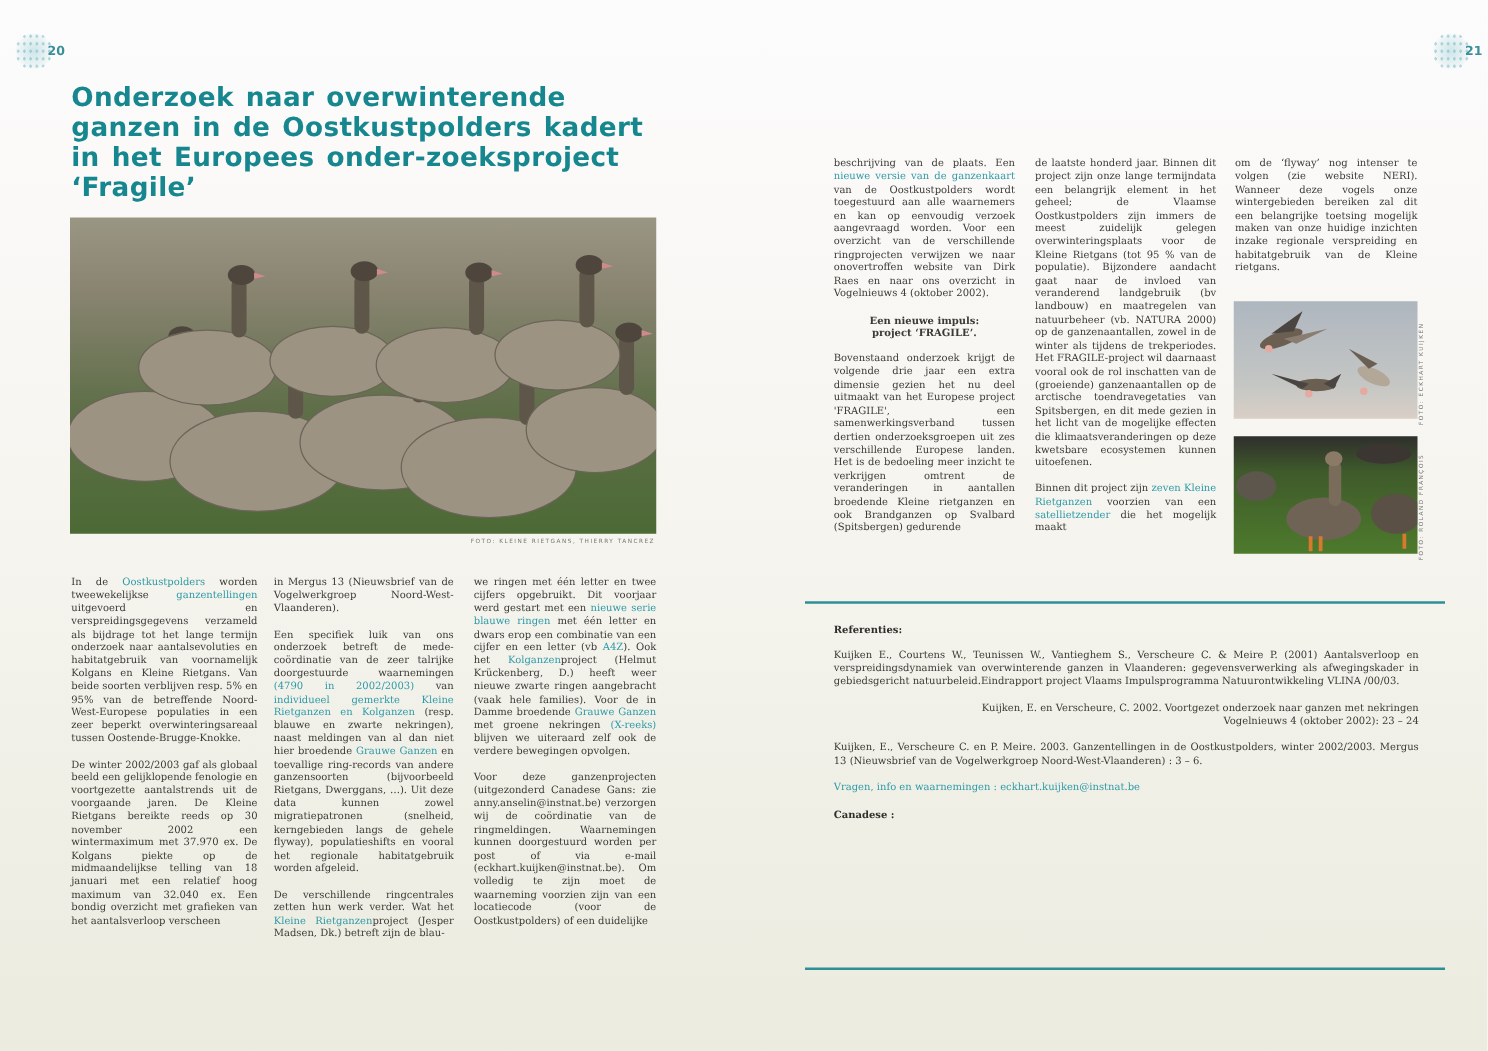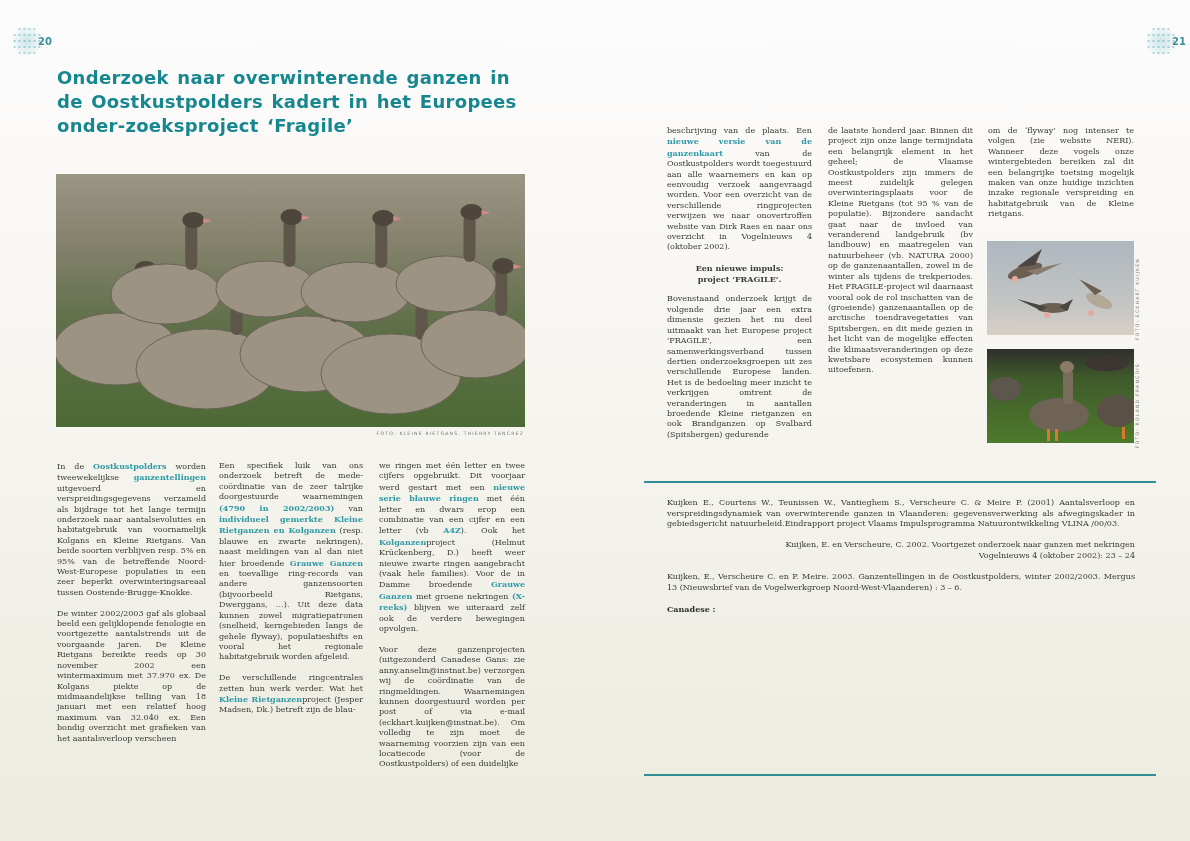--- a/index.html
+++ b/index.html
@@ -9,30 +9,30 @@
   .pagenum{position:absolute;width:30px;height:30px;border-radius:50%;
     font-family:"DejaVu Sans",sans-serif;font-size:10px;color:#3a8f9b;
     display:flex;align-items:center;justify-content:center;
     background:radial-gradient(circle,rgba(120,190,200,.35) 0%,rgba(120,190,200,.12) 55%,rgba(255,255,255,0) 72%);}
   .pagenum::before{content:"";position:absolute;inset:0;border-radius:50%;
     background-image:radial-gradient(#5aa9b5 1px,transparent 1.2px);background-size:5px 6px;opacity:.45;}
   .pagenum span{position:relative;font-weight:bold;margin-left:36px;}
   #pn-left{left:12px;top:26px;}
   #pn-right{left:1146px;top:26px;}
   h1{position:absolute;left:57px;top:66px;width:470px;margin:0;
-    font-family:"DejaVu Sans",sans-serif;font-size:18px;line-height:24px;
+    font-family:"DejaVu Sans",sans-serif;font-size:21px;line-height:24px;
     color:#17878f;font-weight:bold;letter-spacing:.3px;word-spacing:2px;}
   .photo{position:absolute;overflow:hidden;}
   #main-photo{left:56px;top:174px;width:469px;height:253px;
     background:linear-gradient(180deg,#9a9684 0%,#87836f 25%,#5f6f49 60%,#4c6a35 100%);}
   .caption{position:absolute;font-family:"DejaVu Sans",sans-serif;font-size:4.6px;letter-spacing:1.2px;color:#777;text-transform:uppercase;}
   #main-caption{right:666px;top:431px;}
   .col{position:absolute;font-size:8px;line-height:10.4px;text-align:justify;hyphens:manual;}
   .col p{margin:0 0 10.4px 0;}
-  .link{color:#2f9aa6;font-weight:bold;}
+  .link{color:#2f9aa6;}
   .subhead{text-align:center;font-weight:bold;margin:0 0 10.4px 0;}
   #c1{left:57px;top:461px;width:149px;}
   #c2{left:219px;top:461px;width:144px;}
   #c3{left:379px;top:461px;width:146px;}
   #c4{left:667px;top:126px;width:145px;}
   #c5{left:828px;top:126px;width:145px;}
   #c6{left:988px;top:126px;width:146px;}
   #photo-flying{left:987px;top:241px;width:147px;height:94px;
     background:linear-gradient(180deg,#aeb6bf 0%,#c4c6c4 70%,#d9cfc6 100%);}
   #photo-grazing{left:987px;top:349px;width:147px;height:94px;
@@ -103,37 +103,39 @@
       </g>
   </svg>
 </div>
 <div class="caption" id="main-caption">FOTO: KLEINE RIETGANS, THIERRY TANCREZ</div>
 
 <div class="col" id="c1">
   <p><span>In de </span><span class="link">Oostkustpolders</span><span> worden tweewekelijkse </span><span class="link">ganzentellingen</span><span> uitgevoerd en verspreidingsgegevens verzameld als bijdrage tot het lange termijn onderzoek naar aantalsevoluties en habitatgebruik van voornamelijk Kolgans en Kleine Rietgans. Van beide soorten verblijven resp. 5% en 95% van de betreffende Noord-West-Europese populaties in een zeer beperkt overwinteringsareaal tussen Oostende-Brugge-Knokke.</span></p>
   <p><span>De winter 2002/2003 gaf als globaal beeld een gelijklopende fenologie en voortgezette aantalstrends uit de voorgaande jaren. De Kleine Rietgans bereikte reeds op 30 november 2002 een wintermaximum met 37.970 ex. De Kolgans piekte op de midmaandelijkse telling van 18 januari met een relatief hoog maximum van 32.040 ex. Een bondig overzicht met grafieken van het aantalsverloop verscheen</span></p>
 </div>
 <div class="col" id="c2">
+  <p><span>in Mergus 13 (Nieuwsbrief van de Vogelwerkgroep Noord-West-Vlaanderen).</span></p>
   <p><span>Een specifiek luik van ons onderzoek betreft de mede-coördinatie van de zeer talrijke doorgestuurde waarnemingen </span><span class="link">(4790 in 2002/2003)</span><span> van </span><span class="link">individueel gemerkte Kleine Rietganzen en Kolganzen</span><span> (resp. blauwe en zwarte nekringen), naast meldingen van al dan niet hier broedende </span><span class="link">Grauwe Ganzen</span><span> en toevallige ring-records van andere ganzensoorten (bijvoorbeeld Rietgans, Dwerggans, …). Uit deze data kunnen zowel migratiepatronen (snelheid, kerngebieden langs de gehele flyway), populatieshifts en vooral het regionale habitatgebruik worden afgeleid.</span></p>
   <p><span>De verschillende ringcentrales zetten hun werk verder. Wat het </span><span class="link">Kleine Rietganzen</span><span>project (Jesper Madsen, Dk.) betreft zijn de blau-</span></p>
 </div>
 <div class="col" id="c3">
   <p><span>we ringen met één letter en twee cijfers opgebruikt. Dit voorjaar werd gestart met een </span><span class="link">nieuwe serie blauwe ringen</span><span>  met één letter en dwars erop een combinatie van een cijfer en een letter (vb </span><span class="link">A4Z</span><span>). Ook het </span><span class="link">Kolganzen</span><span>project (Helmut Krückenberg, D.) heeft weer nieuwe zwarte ringen aangebracht (vaak hele families). Voor de in Damme broedende </span><span class="link">Grauwe Ganzen</span><span> met groene nekringen </span><span class="link">(X-reeks)</span><span> blijven we uiteraard zelf ook de verdere bewegingen opvolgen.</span></p>
   <p><span>Voor deze ganzenprojecten (uitgezonderd Canadese Gans: zie anny.anselin@instnat.be) verzorgen wij de coördinatie van de ringmeldingen. Waarnemingen kunnen doorgestuurd worden per post of via e-mail (eckhart.kuijken@instnat.be). Om volledig te zijn moet de waarneming voorzien zijn van een locatiecode (voor de Oostkustpolders) of een duidelijke</span></p>
 </div>
 <div class="col" id="c4">
   <p><span>beschrijving van de plaats. Een </span><span class="link">nieuwe versie van de ganzenkaart</span><span> van de Oostkustpolders wordt toegestuurd aan alle waarnemers en kan op eenvoudig verzoek aangevraagd worden. Voor een overzicht van de verschillende ringprojecten verwijzen we naar onovertroffen website van Dirk Raes en naar ons overzicht in Vogelnieuws 4 (oktober 2002).</span></p>
   <div class="subhead">
     <span>Een nieuwe impuls:</span><br>
     <span>project ‘FRAGILE’.</span>
   </div>
   <p><span>Bovenstaand onderzoek krijgt de volgende drie jaar een extra dimensie gezien het nu deel uitmaakt van het Europese project 'FRAGILE', een samenwerkingsverband tussen dertien onderzoeksgroepen uit zes verschillende Europese landen. Het is de bedoeling meer inzicht te verkrijgen omtrent de veranderingen in aantallen broedende Kleine rietganzen en ook Brandganzen op Svalbard (Spitsbergen) gedurende</span></p>
 </div>
 <div class="col" id="c5">
   <p><span>de laatste honderd jaar. Binnen dit project zijn onze lange termijndata een belangrijk element in het geheel; de Vlaamse Oostkustpolders zijn immers de meest zuidelijk gelegen overwinteringsplaats voor de Kleine Rietgans (tot 95 % van de populatie). Bijzondere aandacht gaat naar de invloed van veranderend landgebruik (bv landbouw) en maatregelen van natuurbeheer (vb. NATURA 2000) op de ganzenaantallen, zowel in de winter als tijdens de trekperiodes. Het FRAGILE-project wil daarnaast vooral ook de rol inschatten van de (groeiende) ganzenaantallen op de arctische toendravegetaties van Spitsbergen, en dit mede gezien in het licht van de mogelijke effecten die klimaatsveranderingen op deze kwetsbare ecosystemen kunnen uitoefenen.</span></p>
+  <p><span>Binnen dit project zijn </span><span class="link">zeven Kleine Rietganzen</span><span> voorzien van een </span><span class="link">satellietzender</span><span> die het mogelijk maakt</span></p>
 </div>
 <div class="col" id="c6">
   <p><span>om de ‘flyway’ nog intenser te volgen (zie website NERI). Wanneer deze vogels onze wintergebieden bereiken zal dit een belangrijke toetsing mogelijk maken van onze huidige inzichten inzake regionale verspreiding en habitatgebruik van de Kleine rietgans.</span></p>
 </div>
 
 <div class="photo" id="photo-flying">
   <svg width="147" height="94">
     <g fill="#6b5f52">
       <ellipse cx="38" cy="30" rx="18" ry="6" transform="rotate(-20 38 30)"></ellipse>
       <path d="M30 26 L55 8 L48 24 Z" fill="#4a4540"></path>
@@ -164,20 +166,22 @@
     <rect x="68" y="80" width="3" height="12" fill="#d9792e"></rect>
     <rect x="135" y="78" width="3" height="12" fill="#d9792e"></rect>
     <ellipse cx="120" cy="14" rx="22" ry="8" fill="#3c3632"></ellipse>
   </svg>
 </div>
 <div class="vcap" id="cap-grazing">FOTO: ROLAND FRANÇOIS</div>
 
 <div class="rule" id="rule-top"></div>
 
 <div id="refs">
+  <p class="h">Referenties:</p>
   <p>Kuijken E., Courtens W., Teunissen W., Vantieghem S., Verscheure C. &amp; Meire P. (2001) Aantalsverloop en verspreidingsdynamiek van overwinterende ganzen in Vlaanderen: gegevensverwerking als afwegingskader in gebiedsgericht natuurbeleid.Eindrapport project Vlaams Impulsprogramma Natuurontwikkeling VLINA /00/03.</p>
   <p style="white-space:pre-line;text-align:right">Kuijken, E. en Verscheure, C. 2002. Voortgezet onderzoek naar ganzen met nekringen
 Vogelnieuws 4 (oktober 2002): 23 – 24</p>
   <p>Kuijken, E., Verscheure C. en P. Meire. 2003. Ganzentellingen in de Oostkustpolders, winter 2002/2003. Mergus 13 (Nieuwsbrief van de Vogelwerkgroep Noord-West-Vlaanderen) : 3 – 6.</p>
+  <p class="teal">Vragen, info en waarnemingen : eckhart.kuijken@instnat.be</p>
   <p class="h">Canadese  :</p>
 </div>
 
 <div class="rule" id="rule-bottom"></div>
 
 </body></html>

